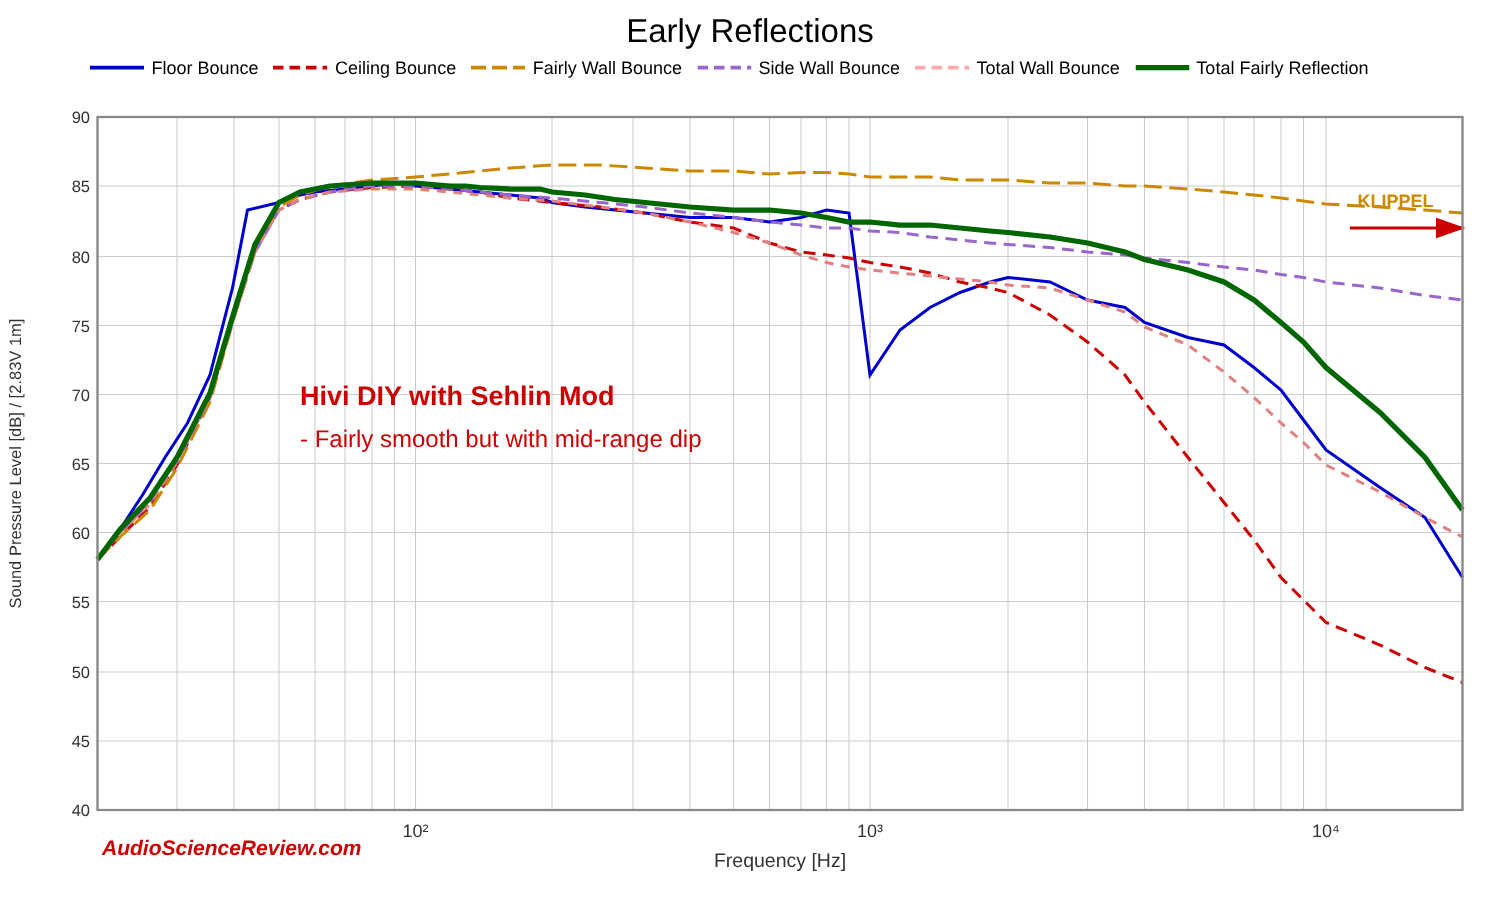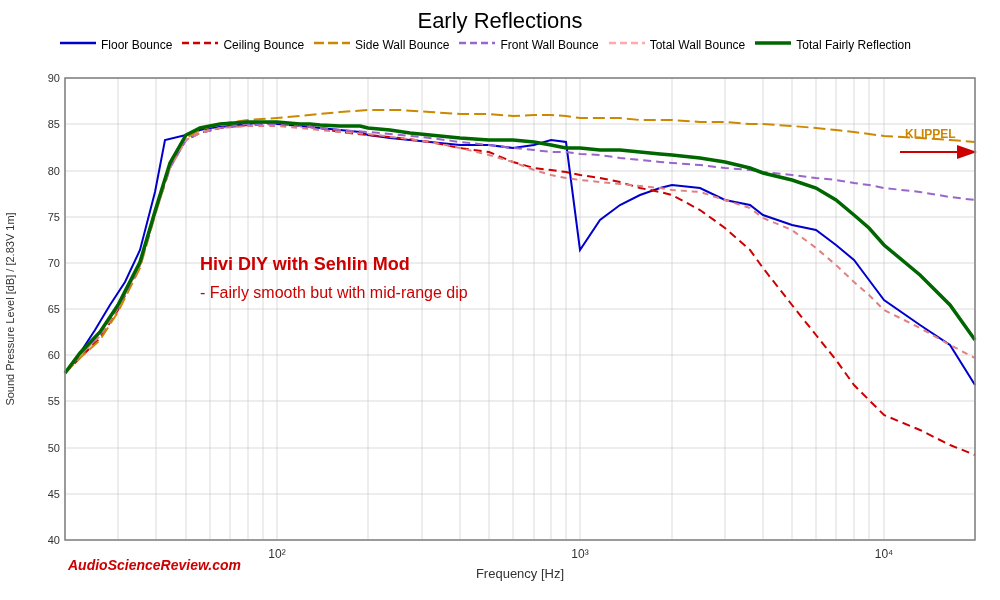--- a/index.html
+++ b/index.html
@@ -25,20 +25,21 @@
     }
     .legend {
       display: flex;
       flex-wrap: wrap;
       padding: 4px 60px;
       font-size: 12px;
       gap: 2px 10px;
     }
     .legend-item {
       display: flex;
+      align-items: center;
       gap: 5px;
     }
     svg.main-chart {
       position: absolute;
       top: 0; left: 0;
       width: 1000px;
       height: 600px;
     }
   </style>
 </head>
@@ -57,27 +58,27 @@
     <div class="legend-item">
       <svg width="36" height="10">
           <line x1="0" y1="5" x2="36" y2="5" stroke="#cc0000" stroke-width="2.5" stroke-dasharray="7,4"></line>
         </svg>
       <span>Ceiling Bounce</span>
     </div>
     <div class="legend-item">
       <svg width="36" height="10">
           <line x1="0" y1="5" x2="36" y2="5" stroke="#cc8800" stroke-width="2.5" stroke-dasharray="10,4"></line>
         </svg>
+      <span>Fairly Wall Bounce</span>
+    </div>
+    <div class="legend-item">
+      <svg width="36" height="10">
+          <line x1="0" y1="5" x2="36" y2="5" stroke="#9966cc" stroke-width="2.5" stroke-dasharray="7,4"></line>
+        </svg>
       <span>Side Wall Bounce</span>
-    </div>
-    <div class="legend-item">
-      <svg width="36" height="10">
-          <line x1="0" y1="5" x2="36" y2="5" stroke="#9966cc" stroke-width="2.5" stroke-dasharray="7,4"></line>
-        </svg>
-      <span>Front Wall Bounce</span>
     </div>
     <div class="legend-item">
       <svg width="36" height="10">
           <line x1="0" y1="5" x2="36" y2="5" stroke="#ffaaaa" stroke-width="2.5" stroke-dasharray="7,4"></line>
         </svg>
       <span>Total Wall Bounce</span>
     </div>
     <div class="legend-item">
       <svg width="36" height="10">
           <line x1="0" y1="5" x2="36" y2="5" stroke="#006600" stroke-width="3.5"></line>

